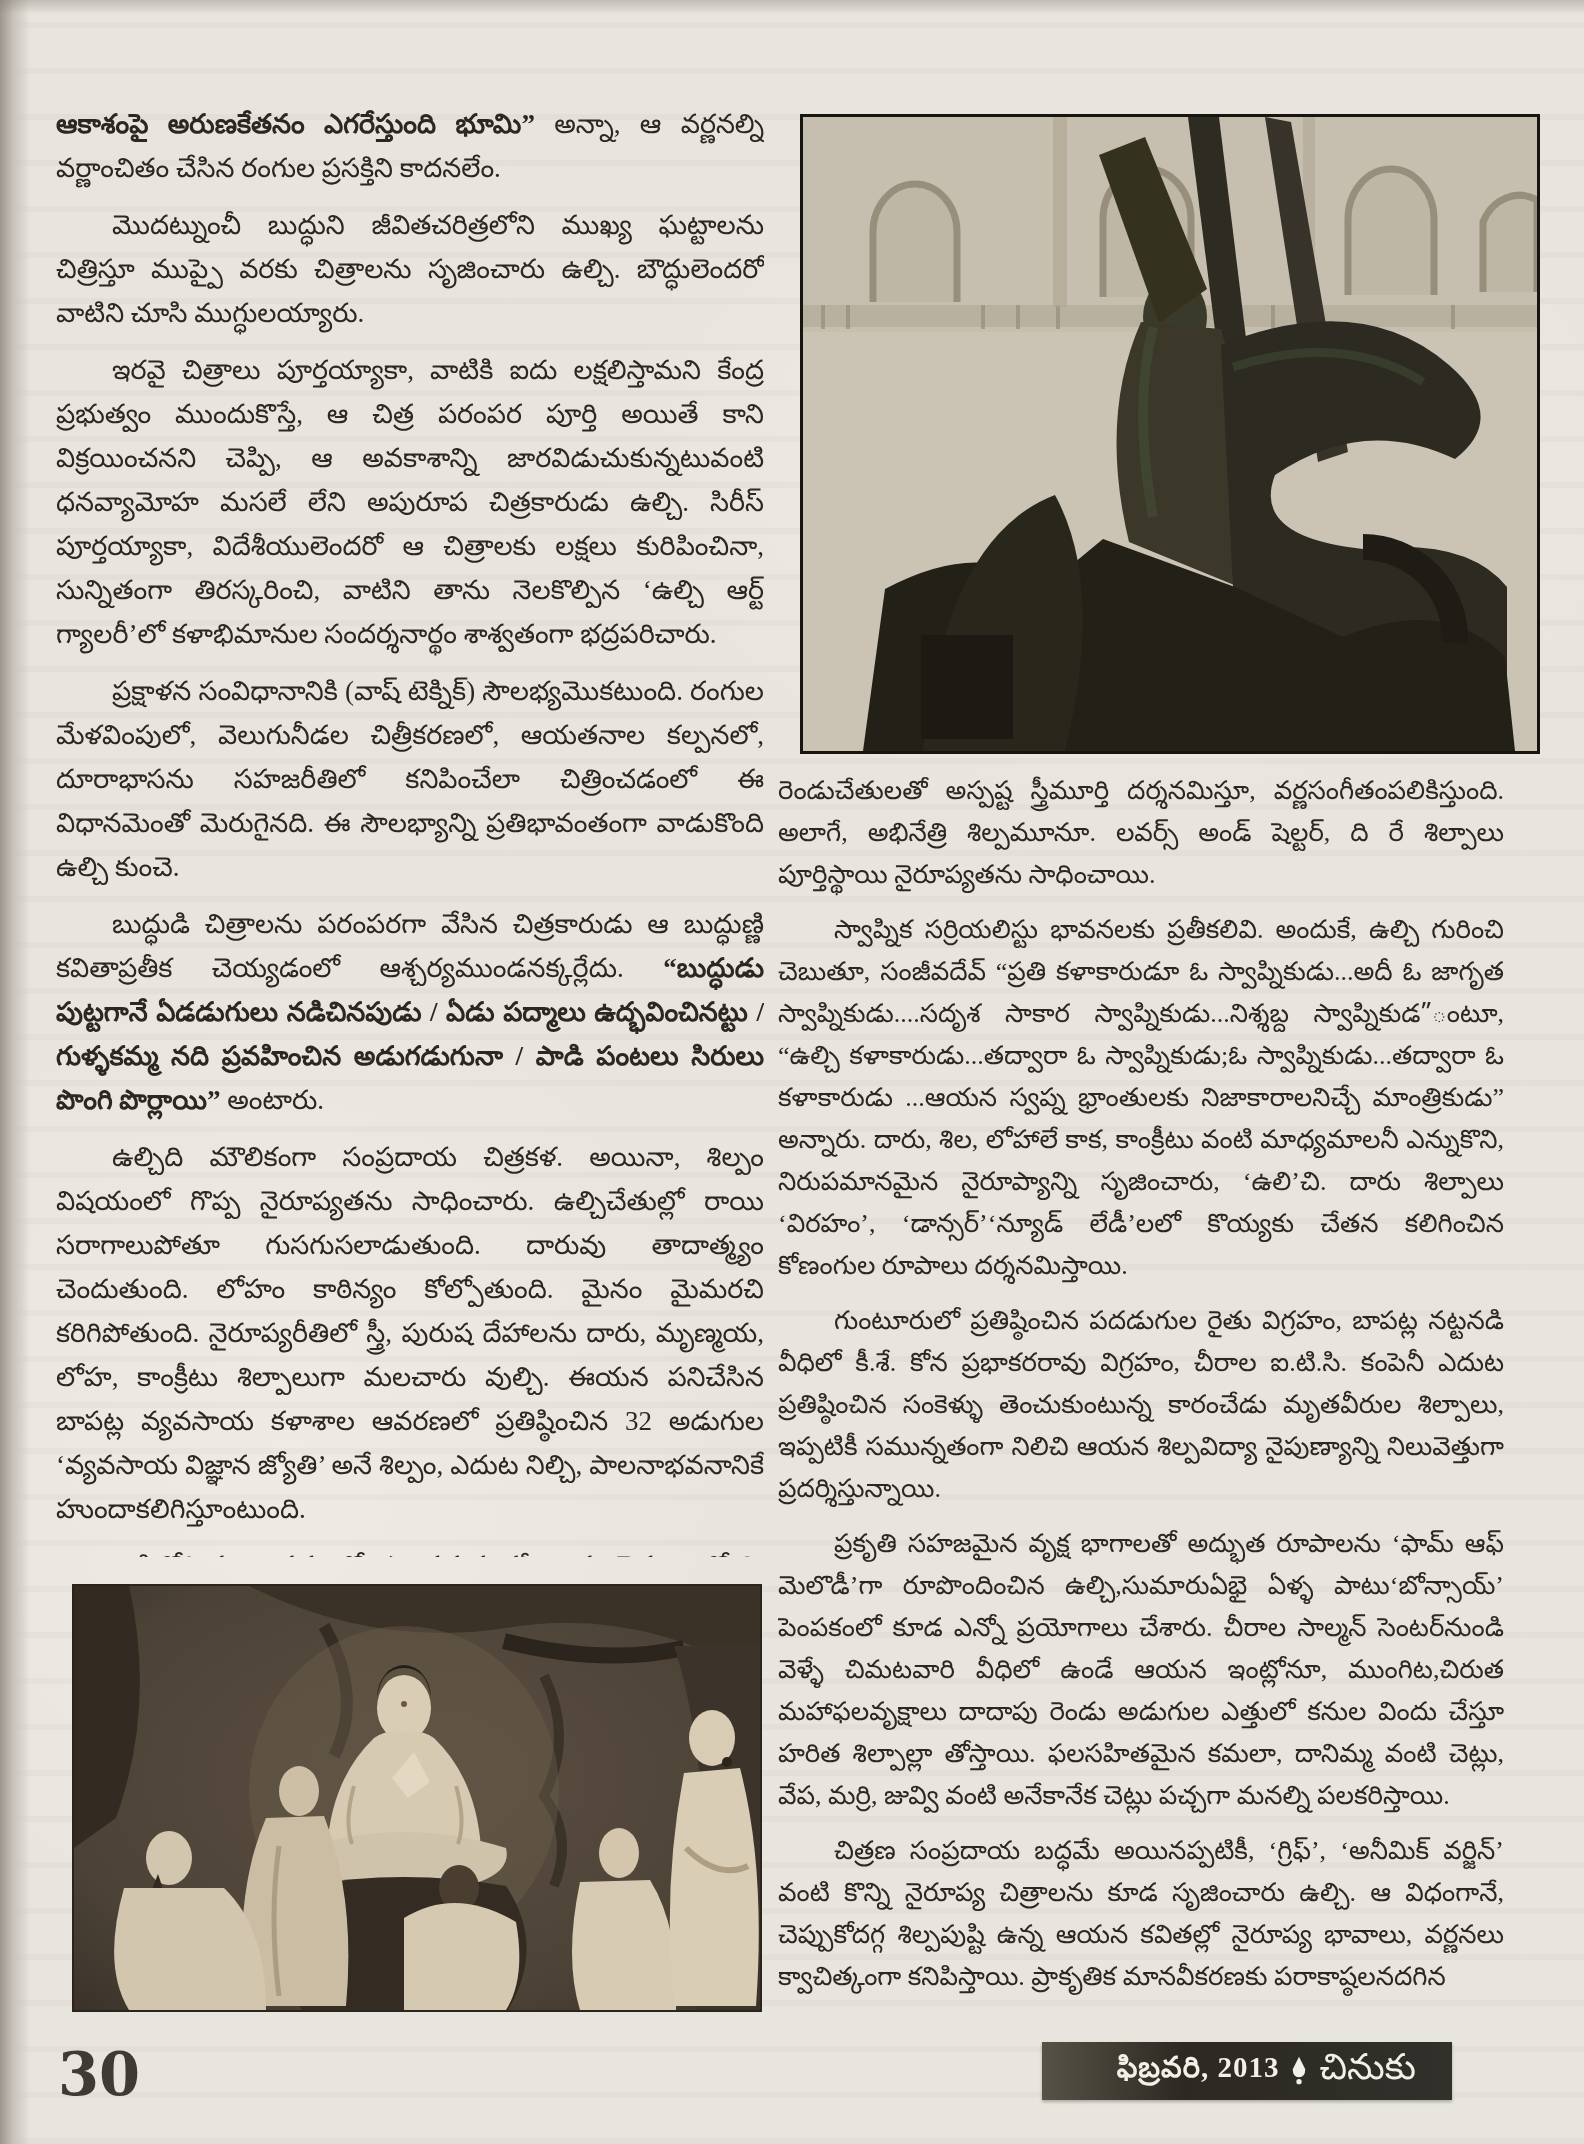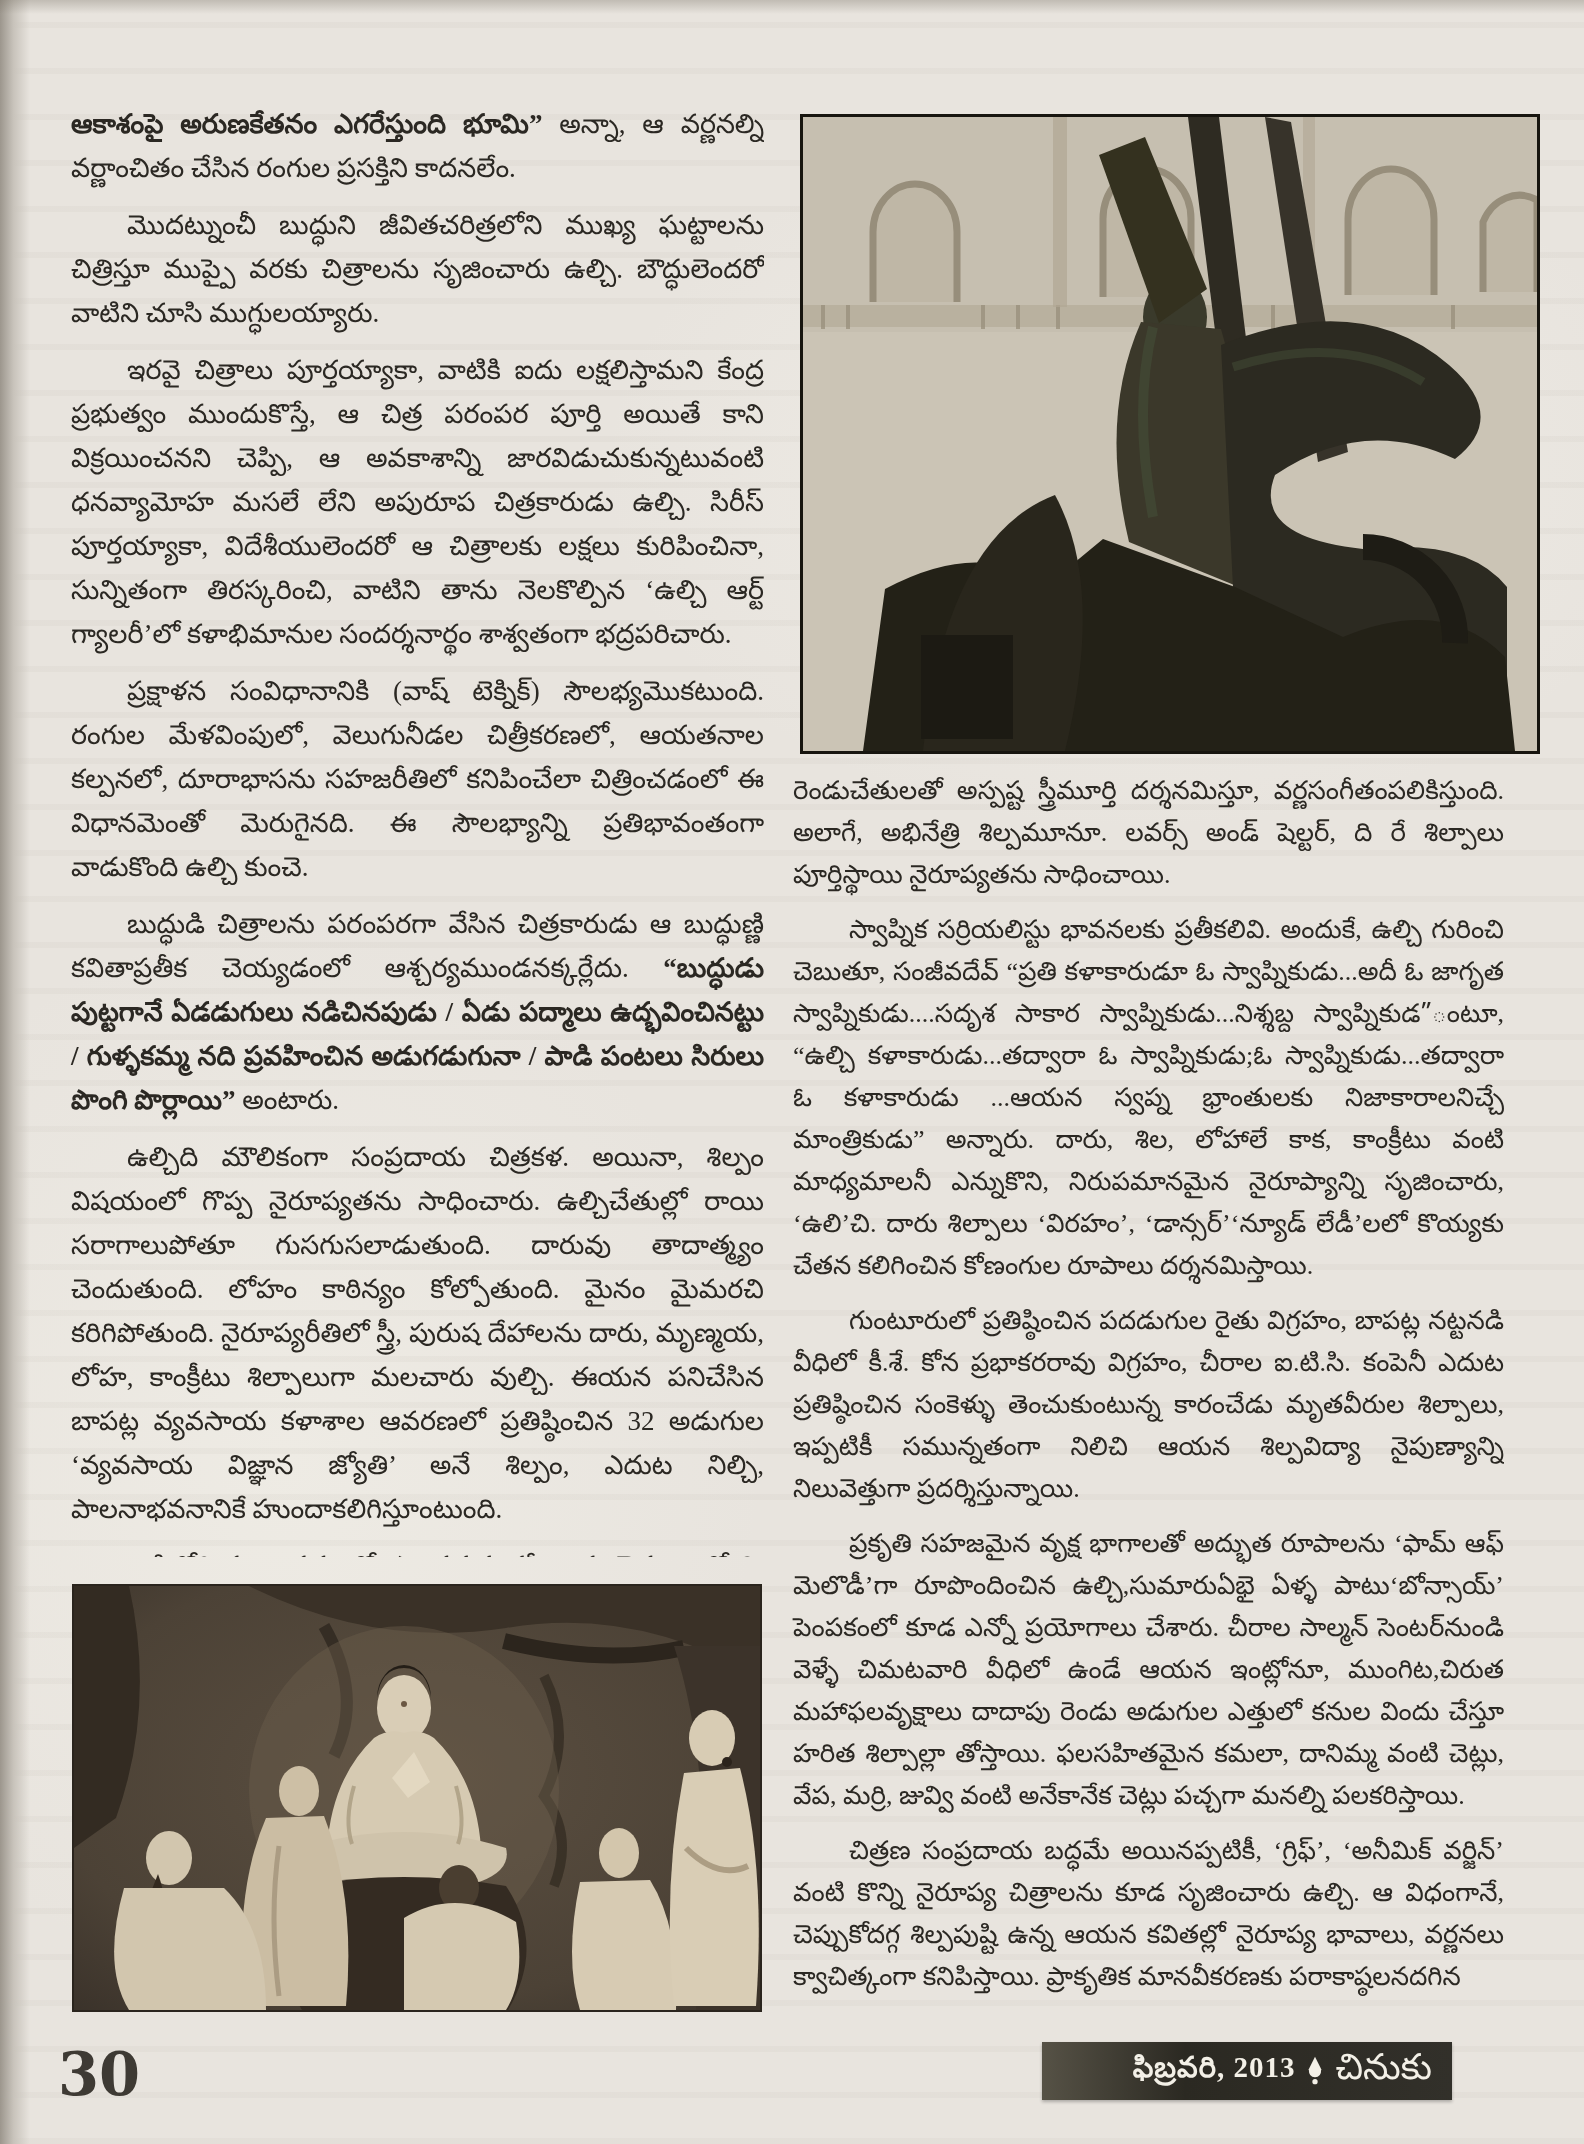--- a/index.html
+++ b/index.html
@@ -24,21 +24,21 @@
     position:absolute; left:0; top:0; width:1584px; height:14px;
     background:linear-gradient(180deg, rgba(120,113,101,.35), rgba(120,113,101,0));
   }
   .col {
     position:absolute; text-align:justify;
   }
   .col-left  { left:56px;  top:102px; width:708px; height:1455px; overflow:hidden;
                font-size:27px; line-height:44px; }
   .col-right { left:778px; top:770px; width:726px; height:1250px; overflow:hidden;
                font-size:26px; line-height:42px; }
-  .col p { margin:0 0 13px 15px; text-indent:56px; }
+  .col p { margin:0 0 13px 0; text-indent:56px; }
   .col p.flush { text-indent:0; }
   .col b { font-weight:bold; }
   figure { margin:0; padding:0; }
   .img-sculpture {
     position:absolute; left:800px; top:114px; width:740px; height:640px;
     border:3px solid #17150f; box-sizing:border-box; background:#ccc5b6;
     box-shadow:0 0 0 1px #e3dfd7 inset;
   }
   .img-buddha {
     position:absolute; left:72px; top:1584px; width:690px; height:428px;
@@ -47,21 +47,21 @@
   figure svg { display:block; width:100%; height:100%; }
   .pageno {
     position:absolute; left:58px; top:2040px;
     font-size:59px; font-weight:bold; color:#3e3a34;
     font-family:"DejaVu Serif","Liberation Serif",serif;
   }
   .footer-band {
     position:absolute; left:1042px; top:2042px; width:410px; height:58px;
     background:linear-gradient(90deg,#565246 0%, #2b2922 35%, #32302a 100%);
     display:flex; align-items:center; justify-content:flex-end;
-    gap:12px; padding:0 20px; box-sizing:border-box;
+    gap:12px; padding:0 36px; box-sizing:border-box;
     color:#f3f0e7; box-shadow:0 2px 3px rgba(0,0,0,.25);
   }
   .footer-issue { font-size:29px; font-weight:bold; letter-spacing:1px; }
   .footer-logo  { font-size:36px; font-weight:normal; }
   .nib { width:16px; height:30px; }
 </style>
 </head>
 <body>
 
 <div class="page">

